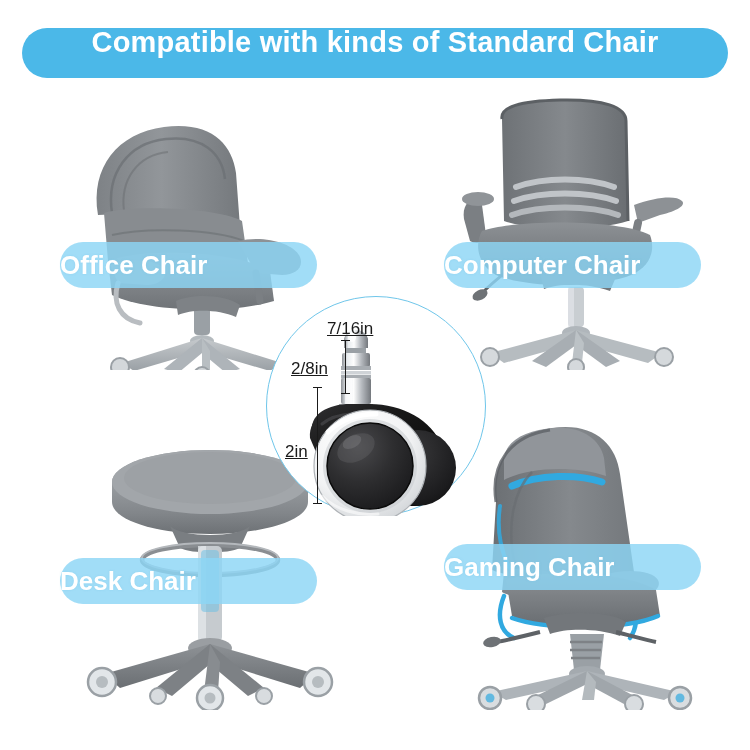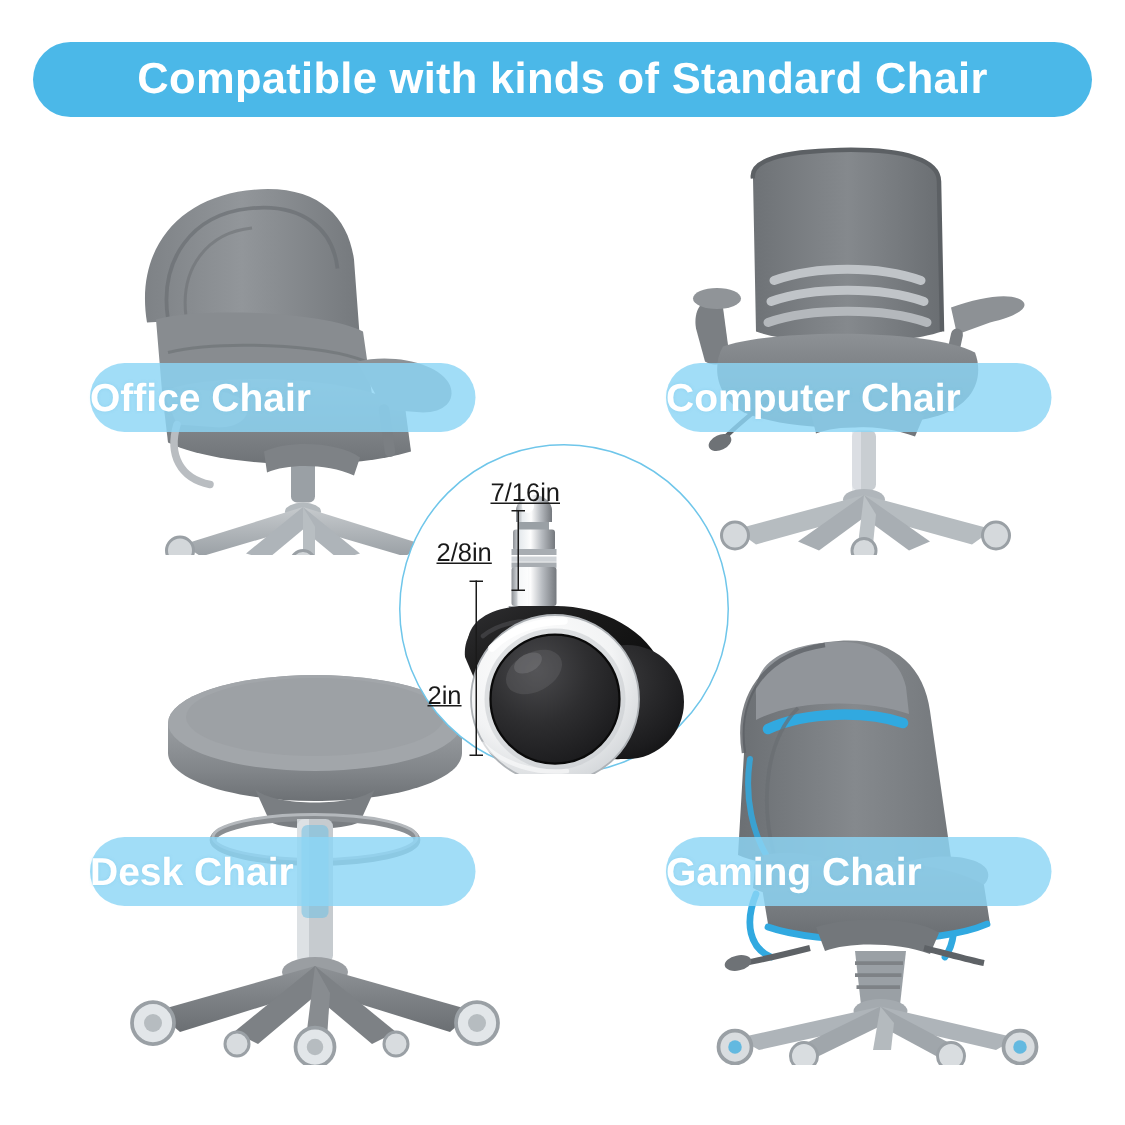--- a/index.html
+++ b/index.html
@@ -22,21 +22,21 @@
   
   .banner {
     position: absolute;
     left: 22px;
     top: 28px;
     width: 706px;
     height: 50px;
     border-radius: 25px;
     background: var(--brand, #4bb8e8);
     display: flex;
-    align-items: center;
+    align-items: flex-start;
     justify-content: center;
   }
   .banner-text {
     color: #ffffff;
     font-size: 29px;
     font-weight: bold;
     letter-spacing: 0.2px;
     white-space: nowrap;
     line-height: 1;
   }
@@ -72,21 +72,21 @@
     color: #ffffff;
     font-size: 26px;
     font-weight: bold;
     white-space: nowrap;
     line-height: 1;
     text-shadow: 0 0 2px rgba(120, 200, 235, 0.5);
   }
   .pill-office   { left: 60px;  top: 242px; width: 257px; }
   .pill-computer { left: 444px; top: 242px; width: 257px; }
   .pill-desk     { left: 60px;  top: 558px; width: 257px; }
-  .pill-gaming   { left: 444px; top: 558px; width: 257px; }
+  .pill-gaming   { left: 444px; top: 544px; width: 257px; }
 
   
   .center-circle {
     position: absolute;
     left: 266px;
     top: 296px;
     width: 220px;
     height: 220px;
     border-radius: 50%;
     border: 1.6px solid #6fc6ea;
@@ -113,21 +113,21 @@
     position: absolute;
     color: #1a1a1a;
     font-size: 17px;
     font-weight: normal;
     white-space: nowrap;
     line-height: 1;
     text-decoration: underline;
   }
   .dim-top   { left: 327px; top: 320px; }
   .dim-stem  { left: 291px; top: 360px; }
-  .dim-wheel { left: 285px; top: 443px; margin-top: 12px; }
+  .dim-wheel { left: 285px; top: 443px; }
 
   .leader {
     position: absolute;
     background: #1a1a1a;
   }
   
   .leader-stem-v  { left: 345px; top: 340px;  width: 1.4px; height: 54px; }
   .leader-stem-t  { left: 341px; top: 340px;  width: 9px;   height: 1.4px; }
   .leader-stem-b  { left: 341px; top: 393px;  width: 9px;   height: 1.4px; }
   

